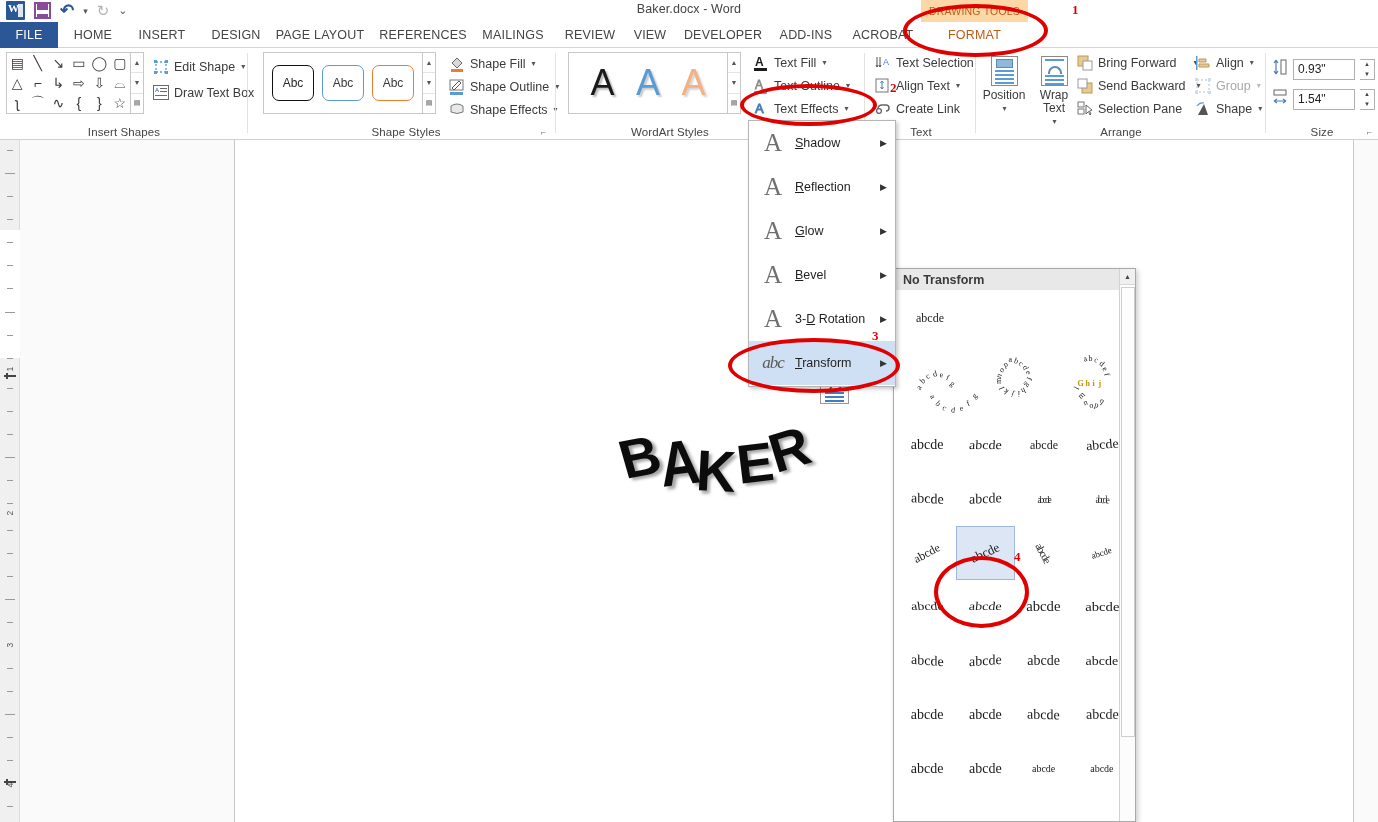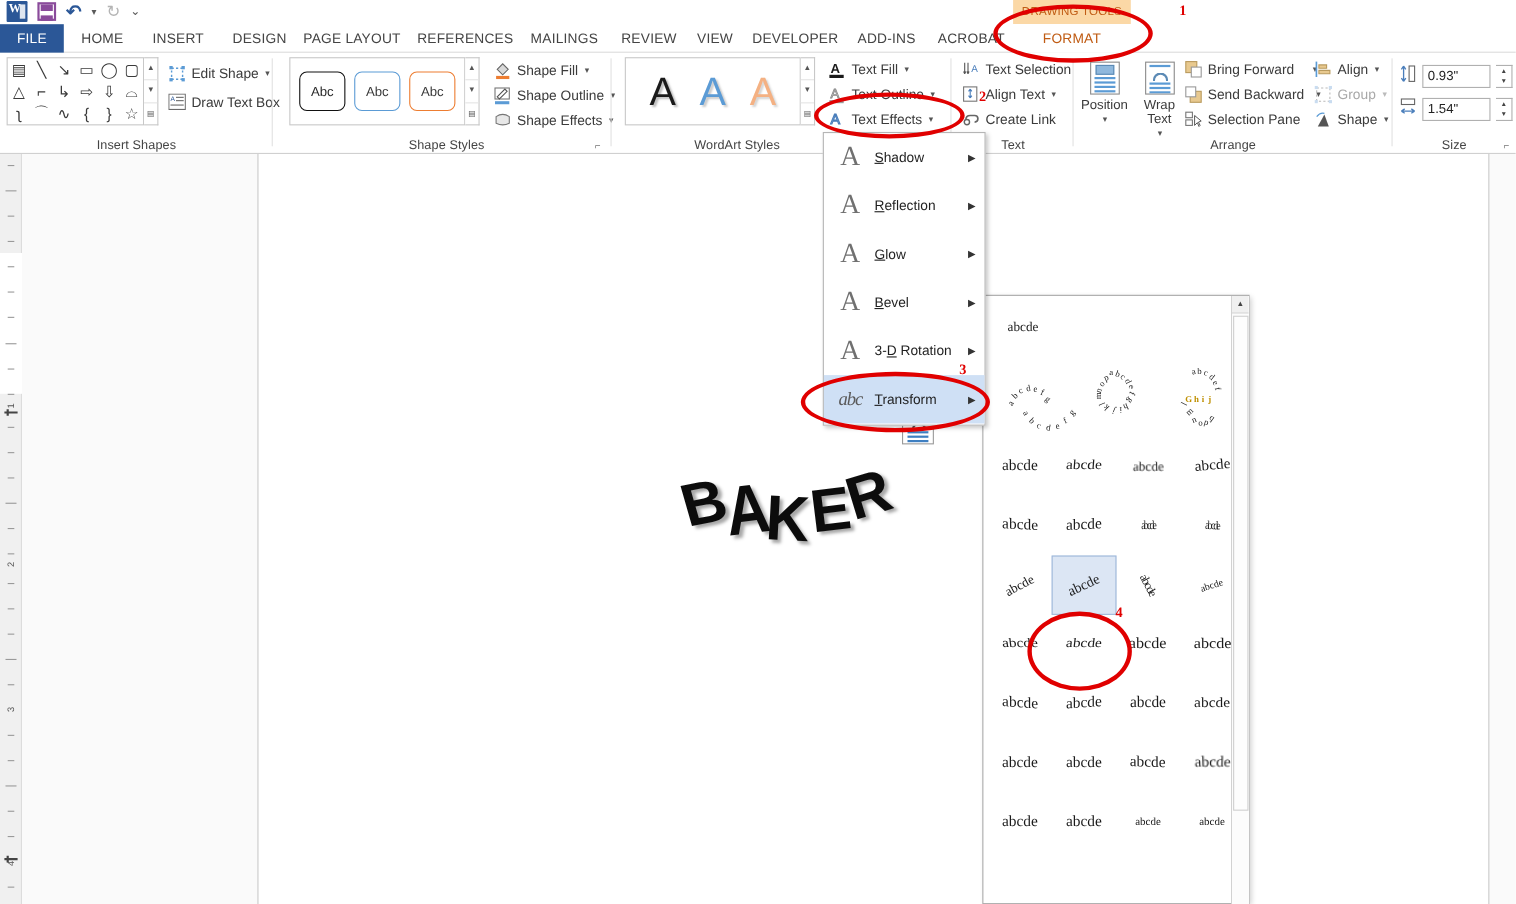--- a/index.html
+++ b/index.html
@@ -315,20 +315,21 @@
             <span class="body"></span>
             <span class="top"></span>
             <span class="bot"></span>
           </span>
       </span>
       <span class="icon undo-icon">↶</span>
       <span class="tiny-caret">▾</span>
       <span class="icon redo-icon">↻</span>
       <span class="qat-more">⌄</span>
     </div>
+    <div class="doc-title">Baker.docx - Word</div>
   </div>
 
   <div class="ctx-banner">DRAWING TOOLS</div>
 
   <div class="tabstrip">
     <div class="tab file" style="left:0px;width:58px">FILE</div>
     <div class="tab" style="left:62px;width:62px">HOME</div>
     <div class="tab" style="left:128px;width:68px">INSERT</div>
     <div class="tab" style="left:200px;width:72px">DESIGN</div>
     <div class="tab" style="left:266px;width:108px">PAGE LAYOUT</div>
@@ -752,20 +753,21 @@
     <div class="te-item sel">
       <span class="ticon">
           <span class="abcglyph">abc</span>
         </span>
       <span class="tlabel"><u>T</u>ransform</span>
       <span class="arrow">▶</span>
     </div>
   </div>
 
   <div class="tf-panel">
+    <div class="tf-head">No Transform</div>
     <div class="tf-notransform">abcde</div>
 
     <div class="tf-follow">
       <div class="fp">
         <span style="transform:translate(-26px,6px) rotate(-62deg)">a</span>
         <span style="transform:translate(-22px,-2px) rotate(-45deg)">b</span>
         <span style="transform:translate(-16px,-8px) rotate(-28deg)">c</span>
         <span style="transform:translate(-8px,-11px) rotate(-12deg)">d</span>
         <span style="transform:translate(0px,-11px) rotate(5deg)">e</span>
         <span style="transform:translate(8px,-8px) rotate(22deg)">f</span>

